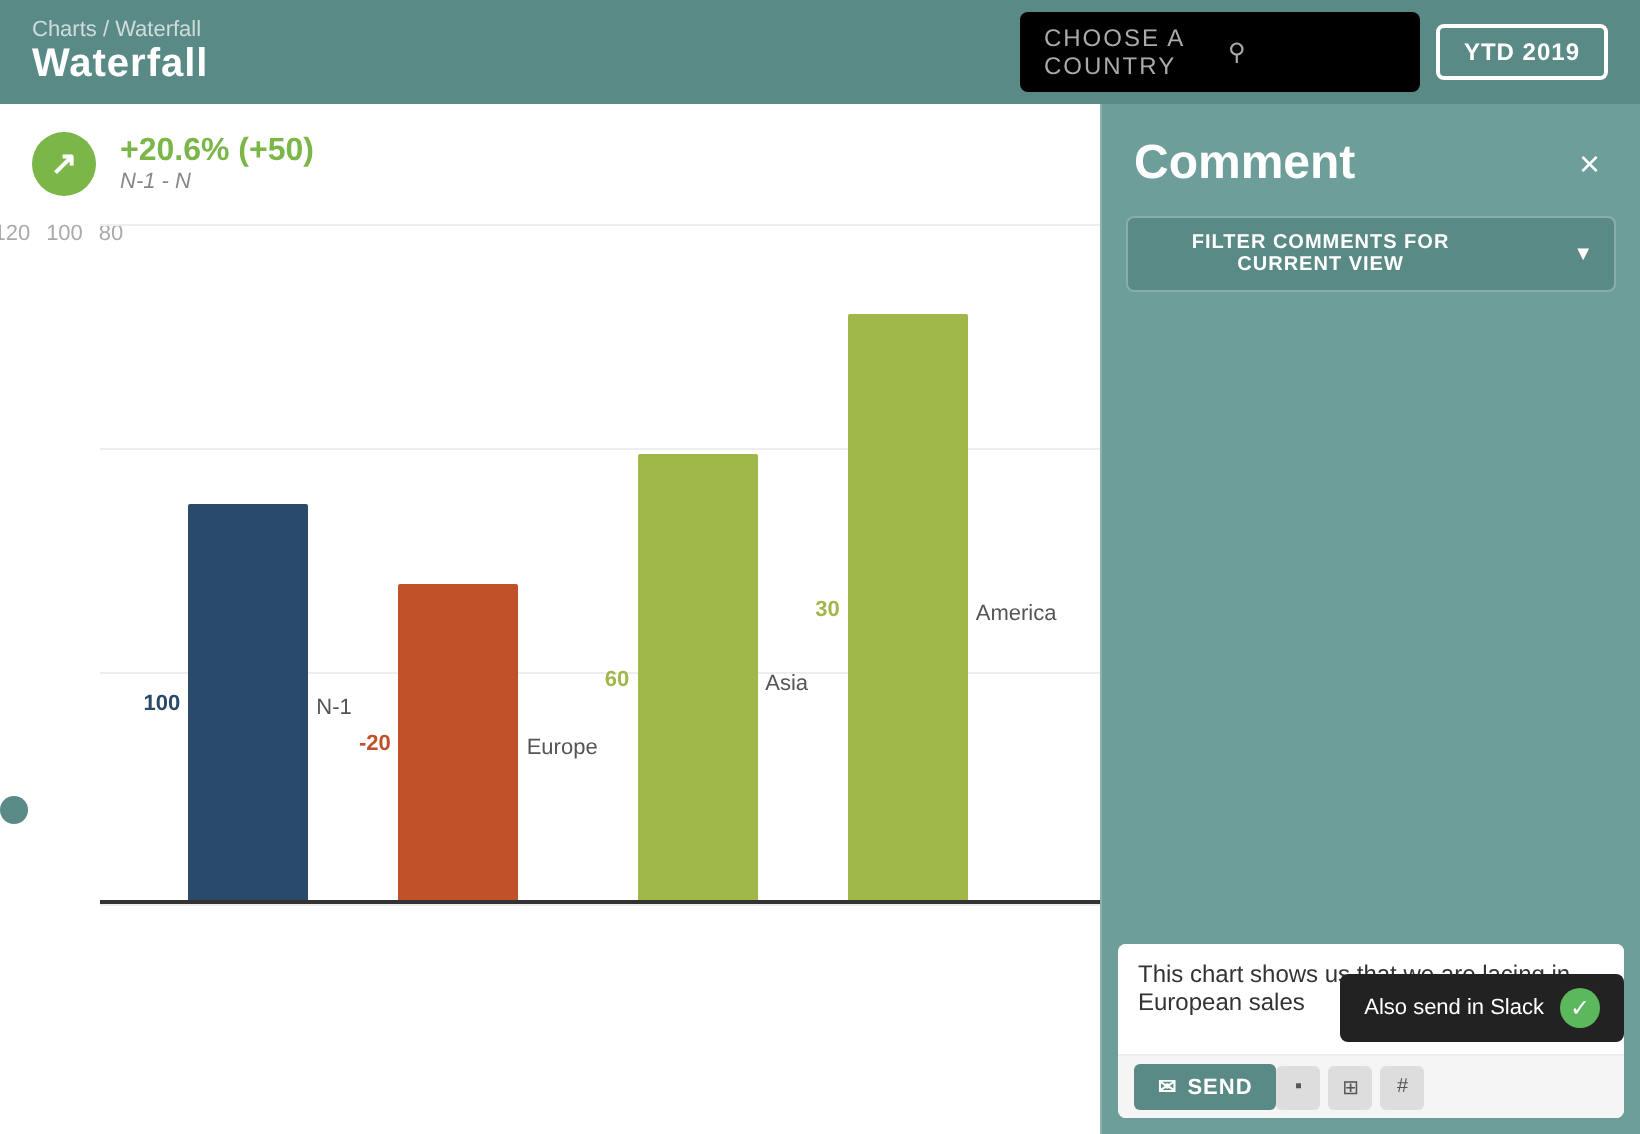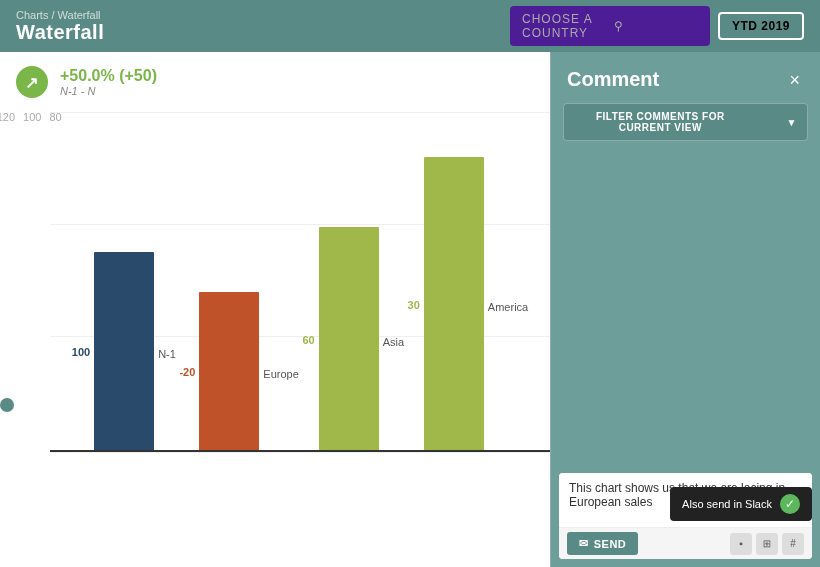--- a/index.html
+++ b/index.html
@@ -33,21 +33,21 @@
       color: #fff;
       font-weight: bold;
       letter-spacing: 0.5px;
     }
     .header-right {
       display: flex;
       gap: 8px;
       align-items: center;
     }
     .search-box {
-      background: #4c1d95;
+      background: #000000;
       border: none;
       border-radius: 4px;
       padding: 6px 12px;
       font-size: 12px;
       color: #888;
       width: 200px;
       display: flex;
       align-items: center;
       gap: 8px;
       cursor: pointer;
@@ -59,21 +59,21 @@
       letter-spacing: 1px;
     }
     .search-icon-box {
       color: #999;
       font-size: 14px;
     }
     .ytd-btn {
       background: transparent;
       border: 2px solid #fff;
       border-radius: 4px;
-      color: #000000;
+      color: #ffffff;
       font-size: 12px;
       font-weight: bold;
       padding: 5px 12px;
       cursor: pointer;
       letter-spacing: 0.5px;
     }
 
     
     .main-area {
       display: flex;
@@ -221,21 +221,21 @@
       border-left: 1px solid rgba(255,255,255,0.2);
     }
 
     .comment-header {
       display: flex;
       align-items: center;
       justify-content: space-between;
       padding: 16px 16px 12px 16px;
     }
     .comment-title {
-      font-size: 20px;
+      font-size: 24px;
       font-weight: bold;
       color: #fff;
     }
     .close-btn {
       color: #fff;
       font-size: 18px;
       cursor: pointer;
       background: none;
       border: none;
       line-height: 1;
@@ -281,21 +281,20 @@
       outline: none;
       resize: none;
       height: 50px;
       font-family: Arial, sans-serif;
       background: #fff;
     }
 
     .comment-footer {
       display: flex;
       align-items: center;
-      justify-content: space-between;
       padding: 4px 8px;
       border-top: 1px solid #eee;
       background: #f5f5f5;
       position: relative;
     }
 
     .send-btn {
       background: #5a8a85;
       color: #fff;
       border: none;
@@ -385,21 +384,21 @@
   </div>
 </div>
 
 <div class="main-area">
 
   <div class="chart-area">
 
     <div class="stats-bar">
       <div class="trend-icon">↗</div>
       <div class="stats-text">
-        <span class="stats-value">+50.0% (+50)</span>
+        <span class="stats-value">+20.6% (+50)</span>
         <span class="stats-label">N-1 - N</span>
       </div>
     </div>
 
     <div class="chart-container">
 
       <div class="y-axis">
         <span class="y-label">140</span>
         <span class="y-label">120</span>
         <span class="y-label">100</span>

